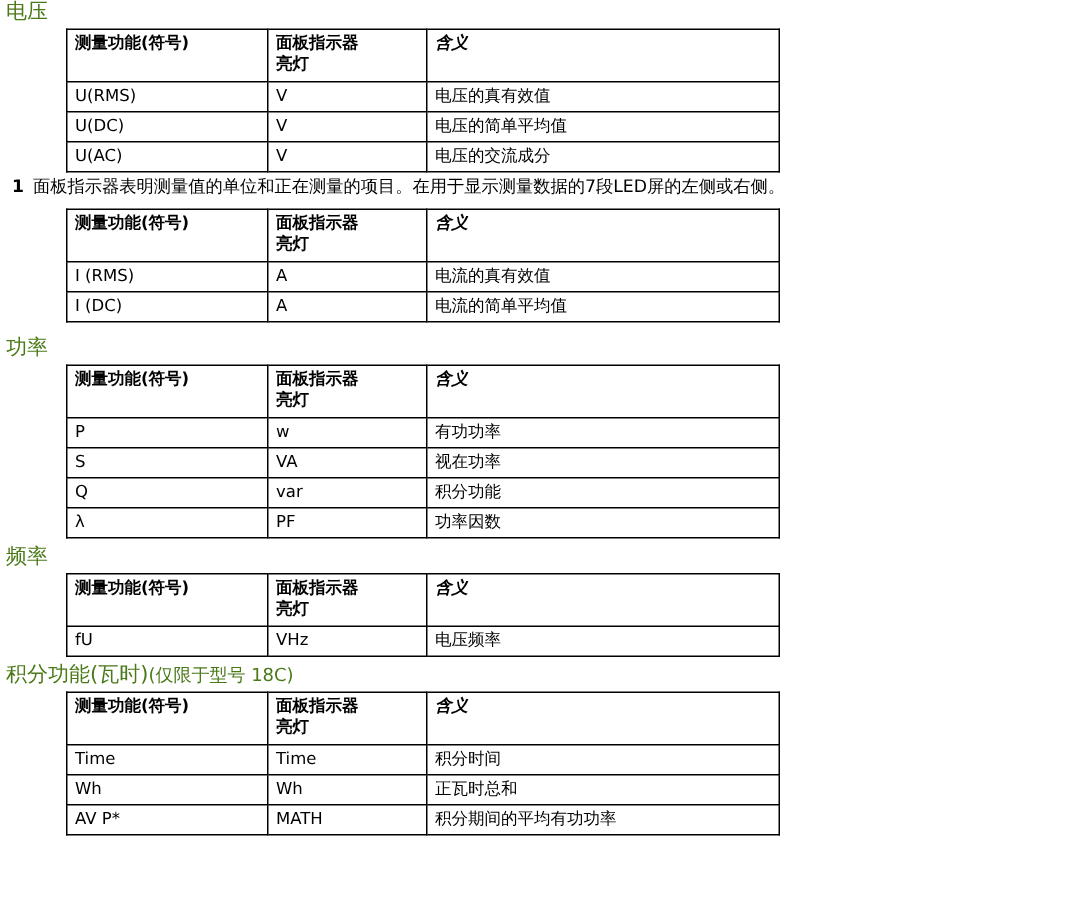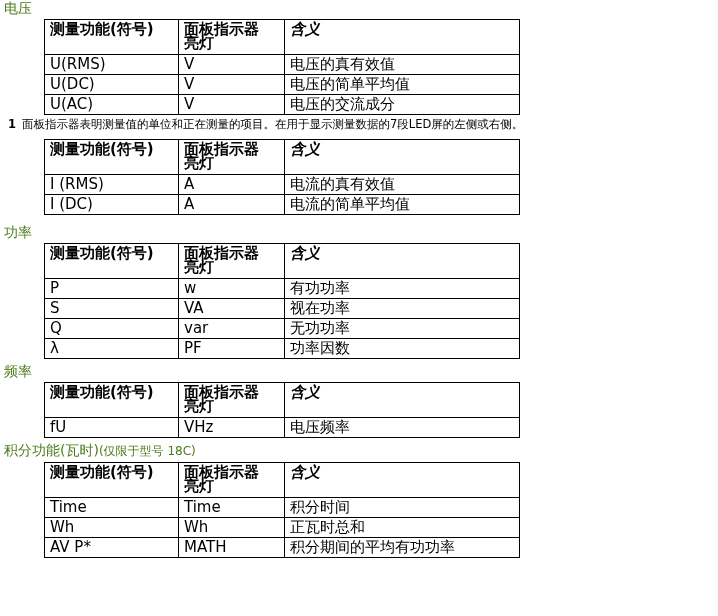--- a/index.html
+++ b/index.html
@@ -37,21 +37,21 @@
   }
   table.tbl {
     border-collapse: collapse;
     margin-left: 44px;
     table-layout: fixed;
   }
   table.tbl td, table.tbl th {
     border: 1px solid #000000;
     padding: 2px 4px 2px 5px;
     vertical-align: top;
-    font-size: 15px;
+    font-size: 11px;
     font-family: "DejaVu Sans", sans-serif;
     font-weight: normal;
     text-align: left;
     line-height: 14px;
   }
   table.tbl th {
     font-weight: bold;
     height: 30px;
   }
   table.tbl td {
@@ -170,21 +170,21 @@
           <td>有功功率</td>
         </tr>
         <tr>
           <td class="mono">S</td>
           <td class="mono">VA</td>
           <td>视在功率</td>
         </tr>
         <tr>
           <td class="mono">Q</td>
           <td class="mono">var</td>
-          <td>无功功率</td>
+          <td>积分功能</td>
         </tr>
         <tr>
           <td class="mono">λ</td>
           <td class="mono">PF</td>
           <td>功率因数</td>
         </tr>
       </tbody>
     </table>
   </div>
 

